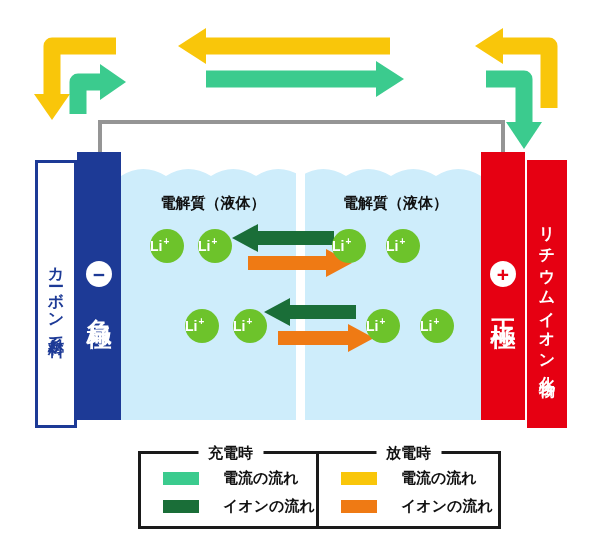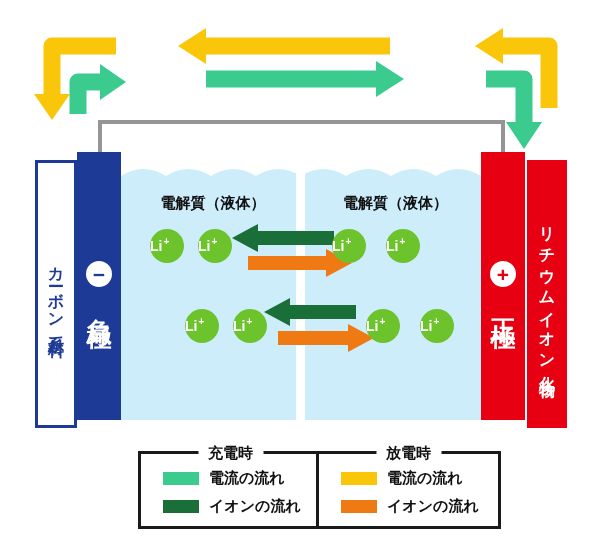--- a/index.html
+++ b/index.html
@@ -25,21 +25,21 @@
   .elec-left { left:138px; top:194px; width:150px; }
   .elec-right { left:318px; top:194px; width:155px; }
 
   .ion { position:absolute; width:34px; height:34px; border-radius:50%; color:#fff; font-weight:bold; font-size:14px; display:flex; align-items:center; justify-content:flex-start; line-height:1; }
   .ion sup { font-size:10px; position:relative; top:-4px; margin-left:1px; }
 
   .legend { position:absolute; top:451px; width:185px; height:78px; background:#fff; border:3px solid #1a1a1a; padding:15px 0 0 22px; display:flex; flex-direction:column; gap:9px; }
   .legend.charge { left:95px;margin-left:43px; }
   .legend.discharge { left:316px; }
   .legend-title { position:absolute; top:0; left:50%; transform:translate(-50%,-55%); background:#fff; padding:0 10px; font-weight:bold; font-size:15px; white-space:nowrap; }
-  .legend-row { display:flex; align-items:center; gap:10px; }
+  .legend-row { display:flex; align-items:center; gap:24px; }
   .swatch { width:36px; height:13px; display:inline-block; flex:0 0 auto; }
   .legend-label { font-weight:bold; font-size:15px; }
 </style>
 </head>
 <body>
 
 <div class="stage">
 
   <svg class="layer" viewBox="0 0 602 559">
 

